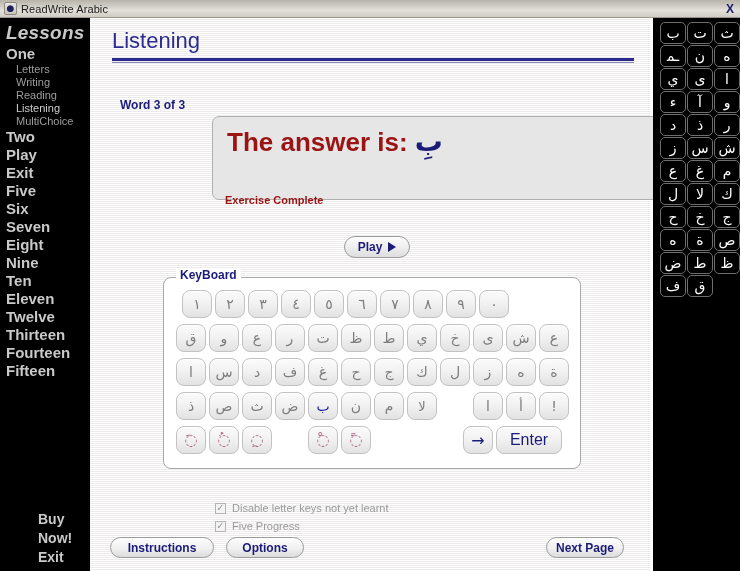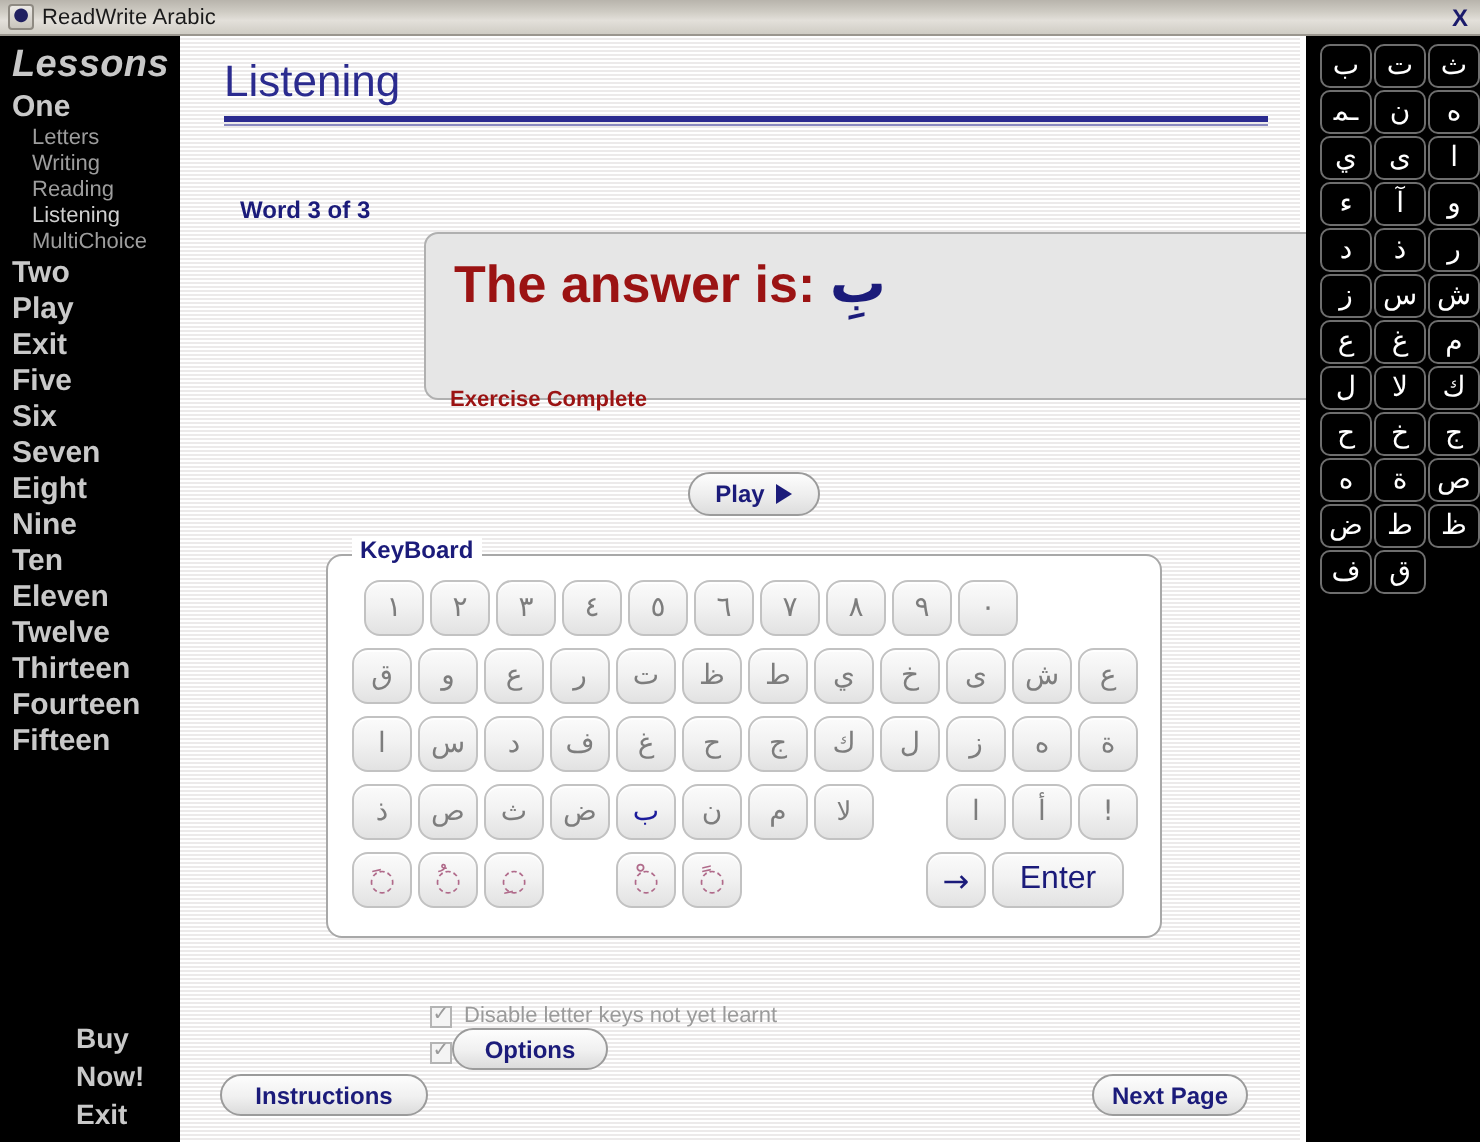--- a/index.html
+++ b/index.html
@@ -429,21 +429,21 @@
       <div class="chk-row" style="left:125px; top:484px;">
         <span class="chk">✓</span>
         <span class="chk-lbl">Disable letter keys not yet learnt</span>
       </div>
       <div class="chk-row" style="left:125px; top:502px;">
         <span class="chk">✓</span>
         <span class="chk-lbl">Five Progress</span>
       </div>
 
       <div class="btm-btn" style="left:20px; top:519px; width:104px;">Instructions</div>
-      <div class="btm-btn" style="left:136px; top:496px; width:78px;">Options</div>
+      <div class="btm-btn" style="left:136px; top:519px; width:78px;">Options</div>
       <div class="btm-btn" style="left:456px; top:519px; width:78px;">Next Page</div>
     </div>
 
     <div id="alpha-panel">
       <div id="alpha-grid">
           <div class="alpha-key">ث</div>
           <div class="alpha-key">ت</div>
           <div class="alpha-key">ب</div>
           <div class="alpha-key">ه</div>
           <div class="alpha-key">ن</div>

